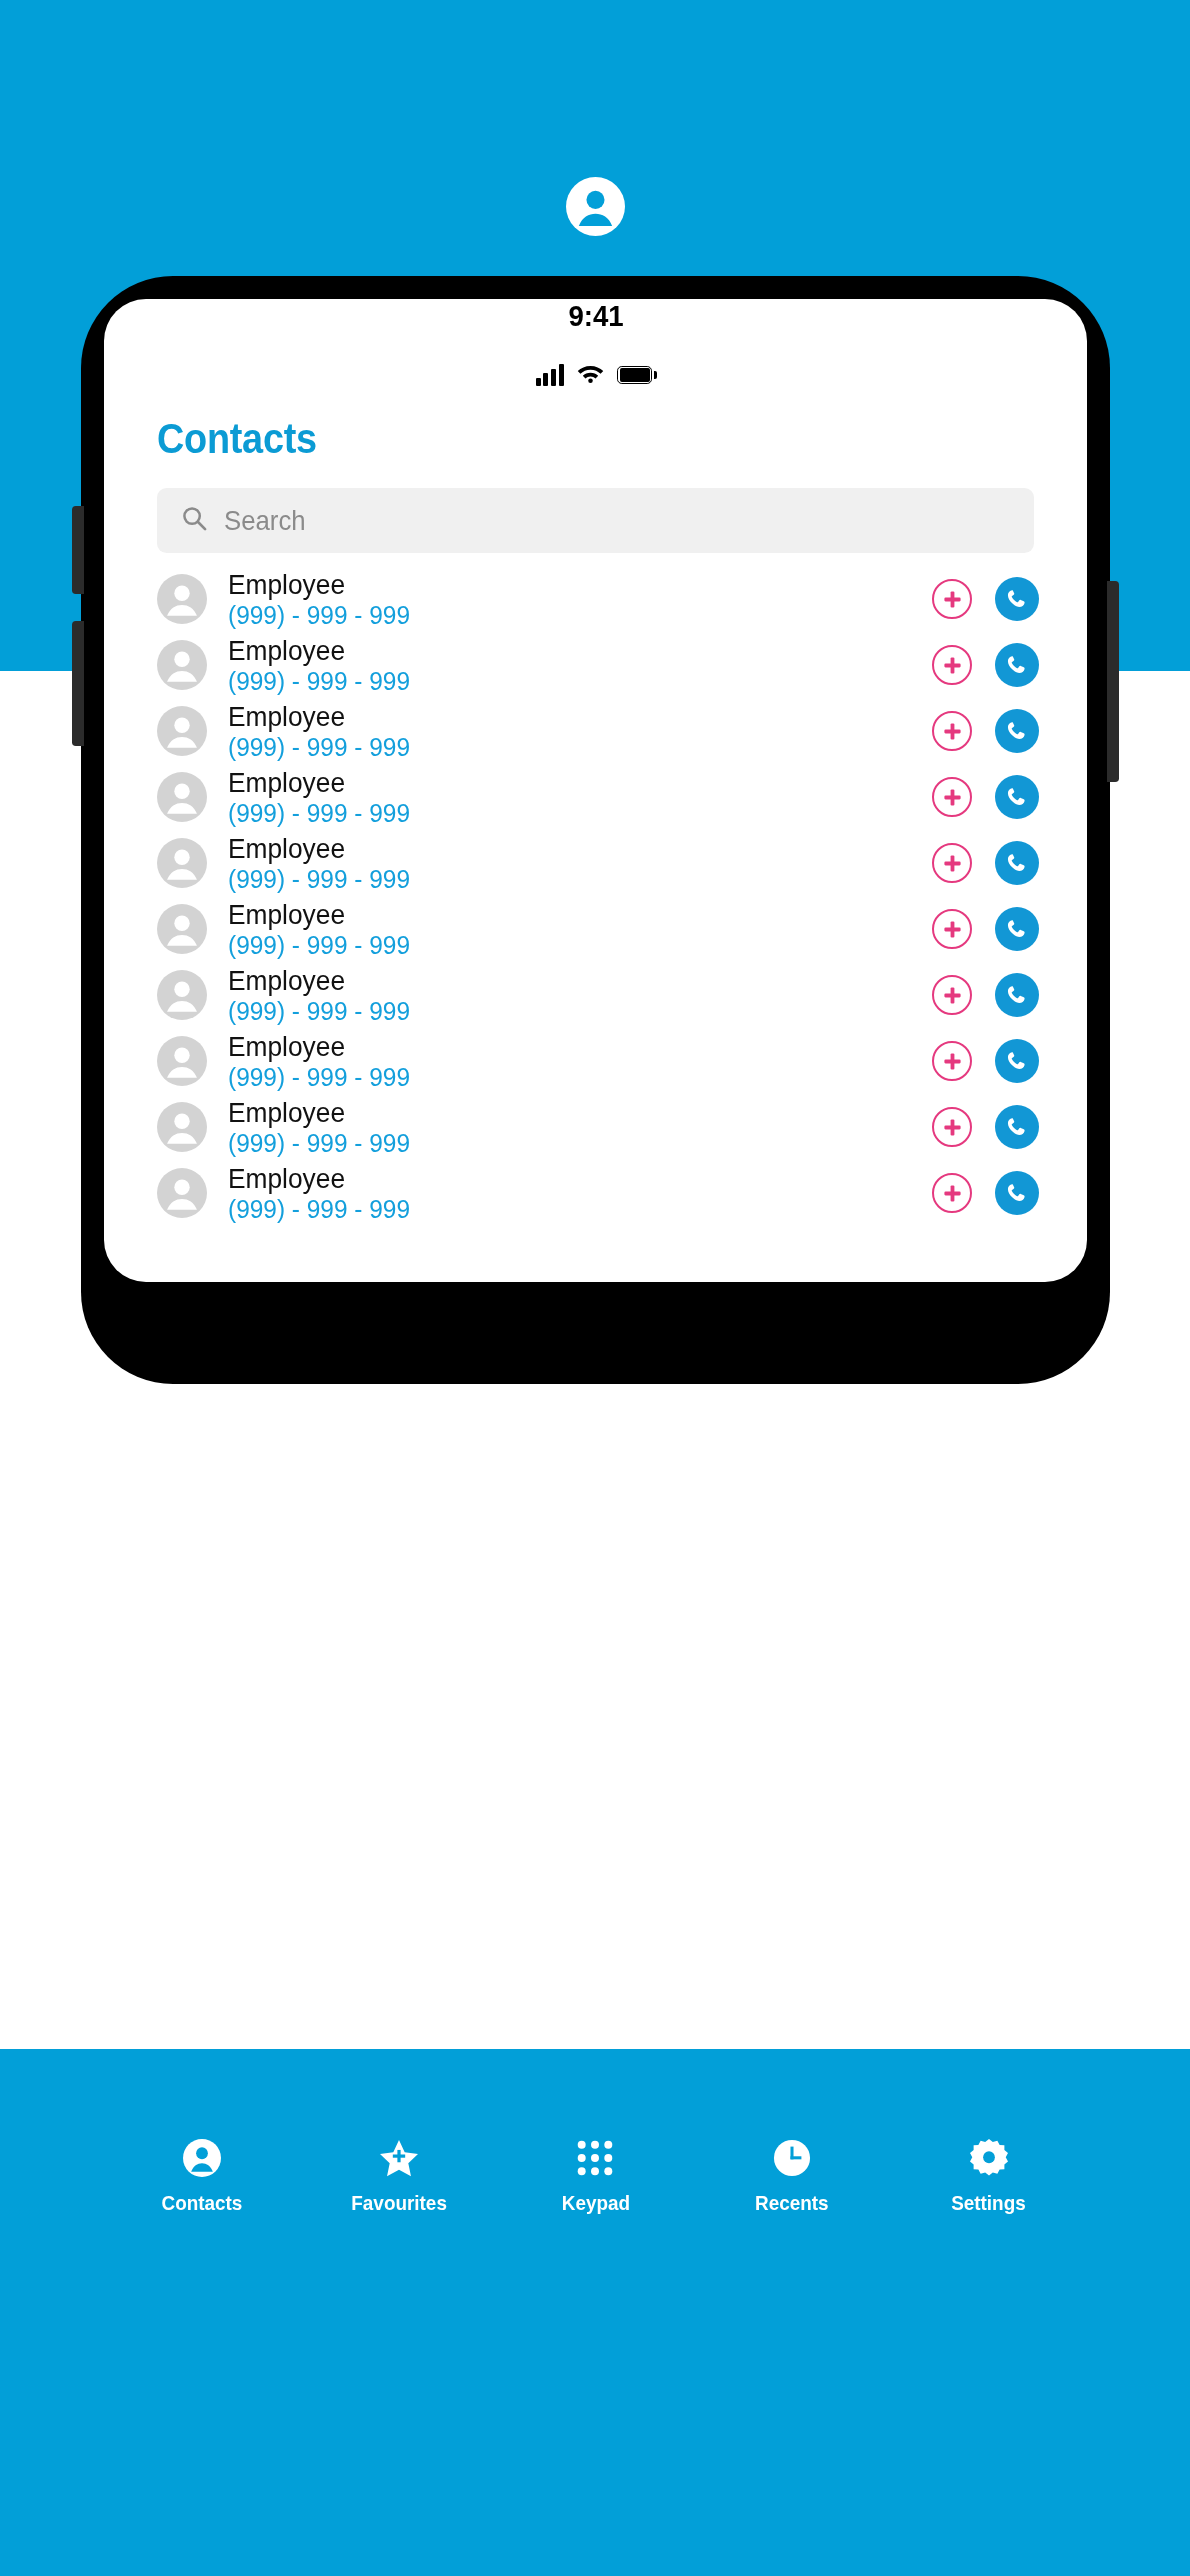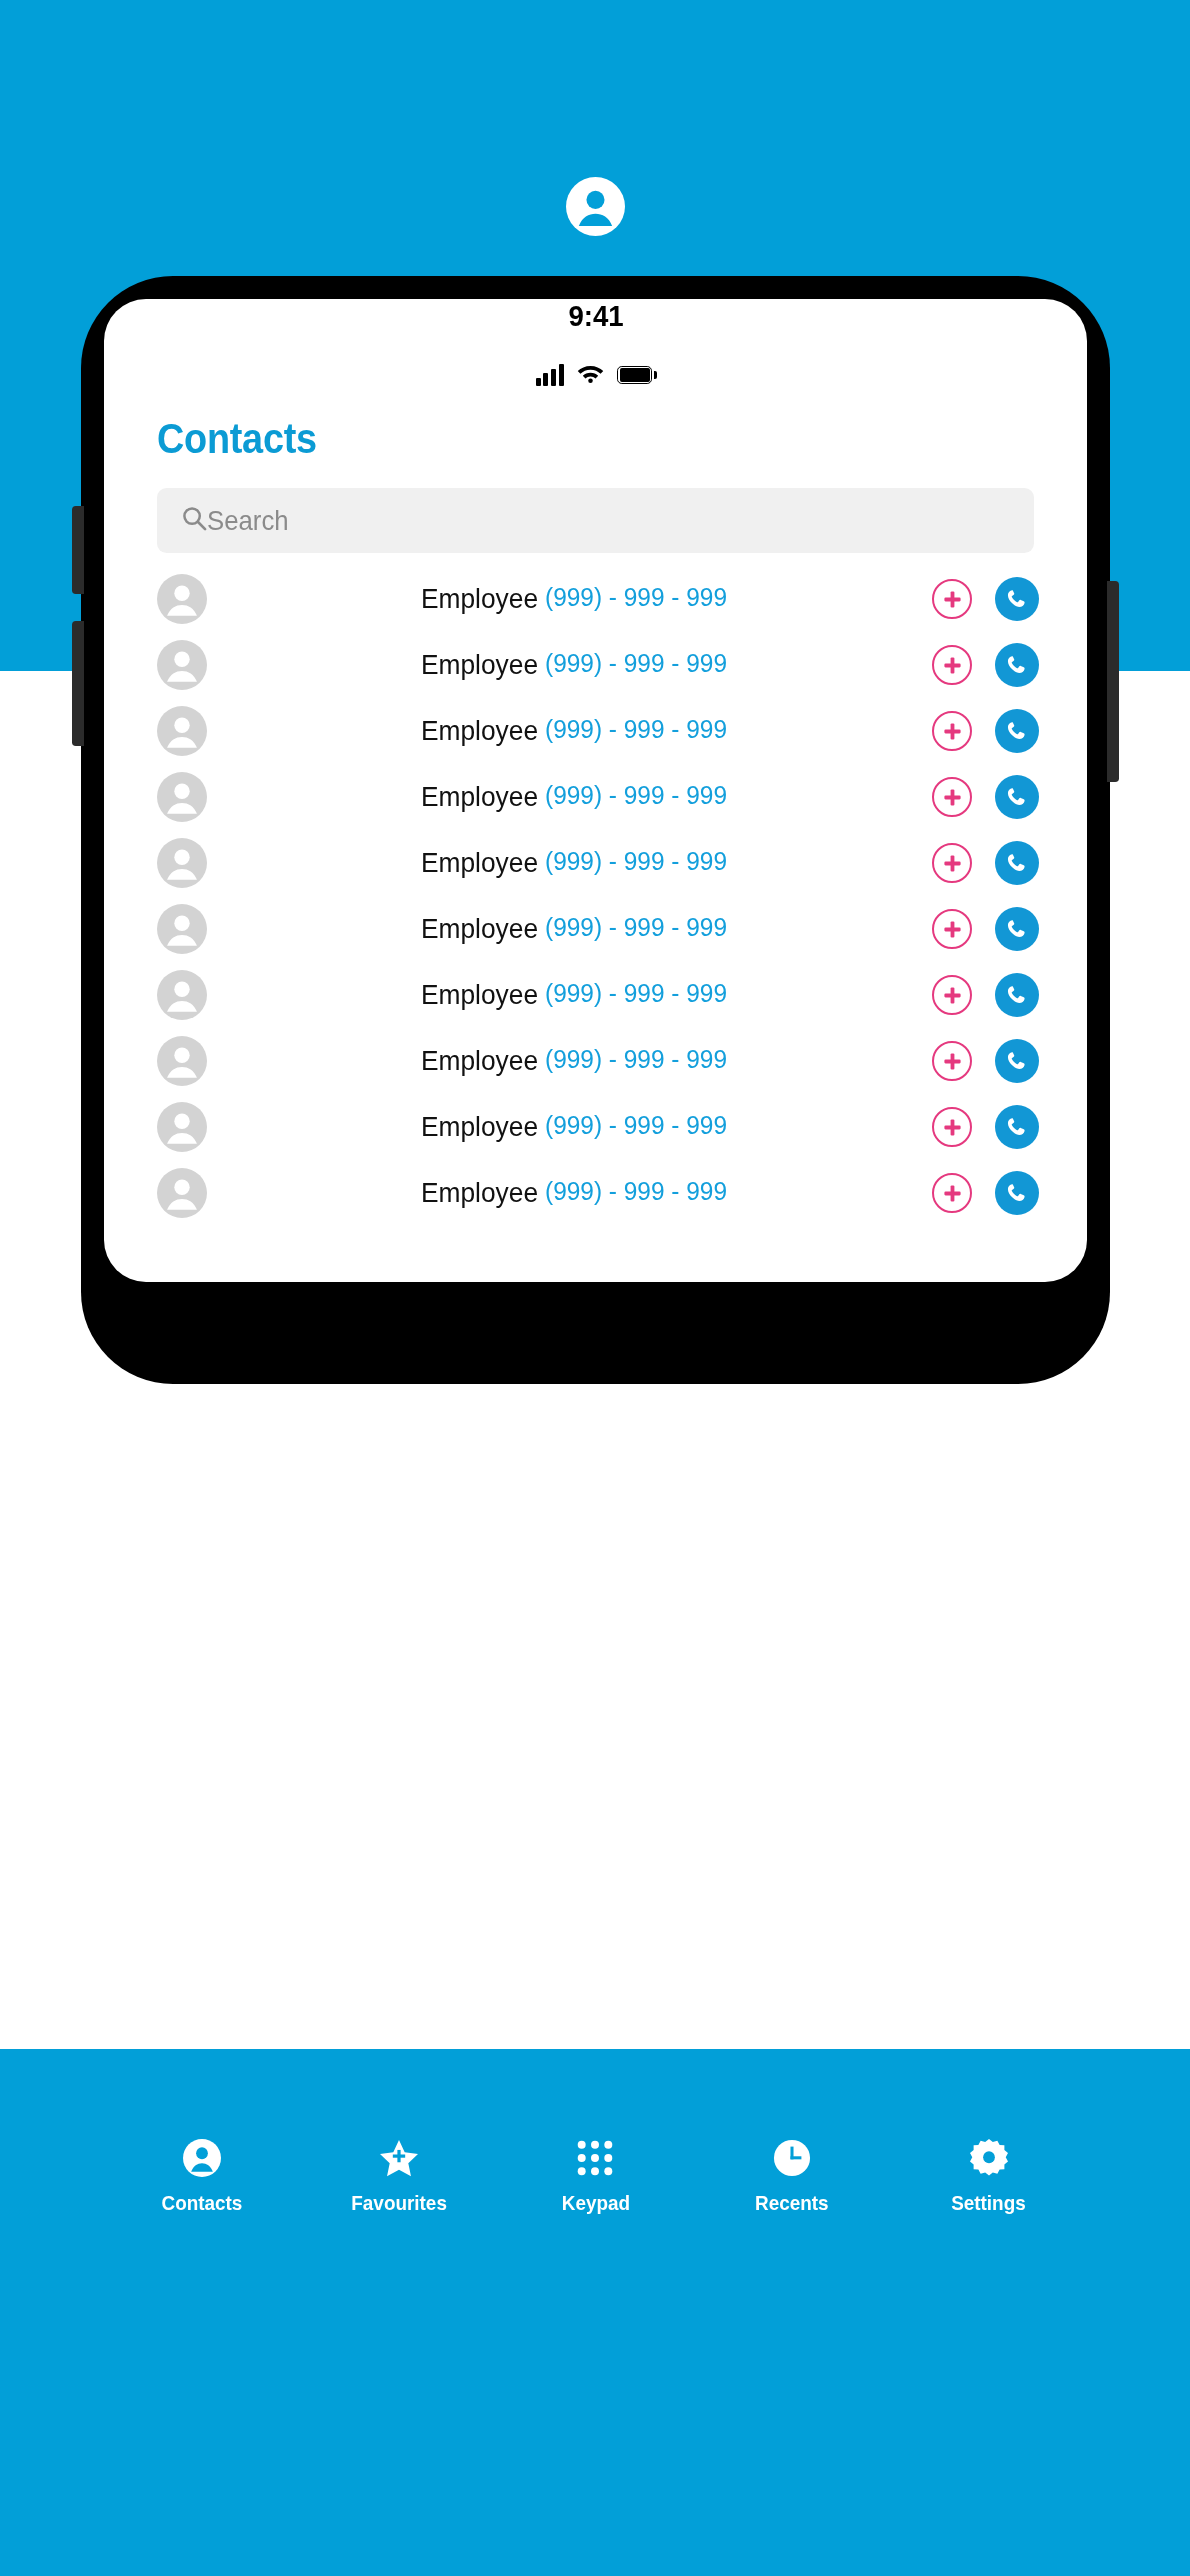--- a/index.html
+++ b/index.html
@@ -76,38 +76,38 @@
     margin:27px 0 0 53px;
     font-size:43px; font-weight:bold; color:#0B9BD4;
     transform:scaleX(0.88); transform-origin:left center;
     letter-spacing:-0.3px;
   }
 
   
   .search-wrap { margin:25px 53px 0 53px; }
   .search-box {
     height:65px; background:#f0f0f0; border-radius:9.6px;
-    display:flex; align-items:center; padding:0 25px; 
+    display:flex; align-items:center; padding:0 25px; gap:17px;
   }
   .search-input {
     border:none; outline:none; background:transparent;
     font-family:"Liberation Sans", sans-serif;
     font-size:28px; color:#555; flex:1; transform:scaleX(0.92);
     transform-origin:left center;
   }
   .search-input::placeholder { color:#8b8b8b; }
 
   
   .contact-list { margin-top:13.4px; }
   .contact-row {
     height:66px; display:flex; align-items:center;
     padding:0 48px 0 53px;
   }
   .c-avatar { width:50px; height:50px; flex:0 0 50px; }
-  .c-texts { margin-left:21px; flex:1; display:flex; flex-direction:row; justify-content:center; }
+  .c-texts { margin-left:21px; flex:1; display:flex; flex-direction:column; justify-content:center; }
   .c-name  { font-size:28px; color:#111; line-height:1.14; transform:scaleX(0.94); transform-origin:left center; }
   .c-phone { font-size:26px; color:#139FDC; line-height:1.14; transform:scaleX(0.94); transform-origin:left center; }
   .c-actions { display:flex; align-items:center; gap:23px; }
   .btn-add {
     width:40px; height:40px; border-radius:50%;
     border:2.4px solid #E5397F; background:#fff;
     display:flex; align-items:center; justify-content:center;
   }
   .btn-call {
     width:44px; height:44px; border-radius:50%; background:#1297D5;

